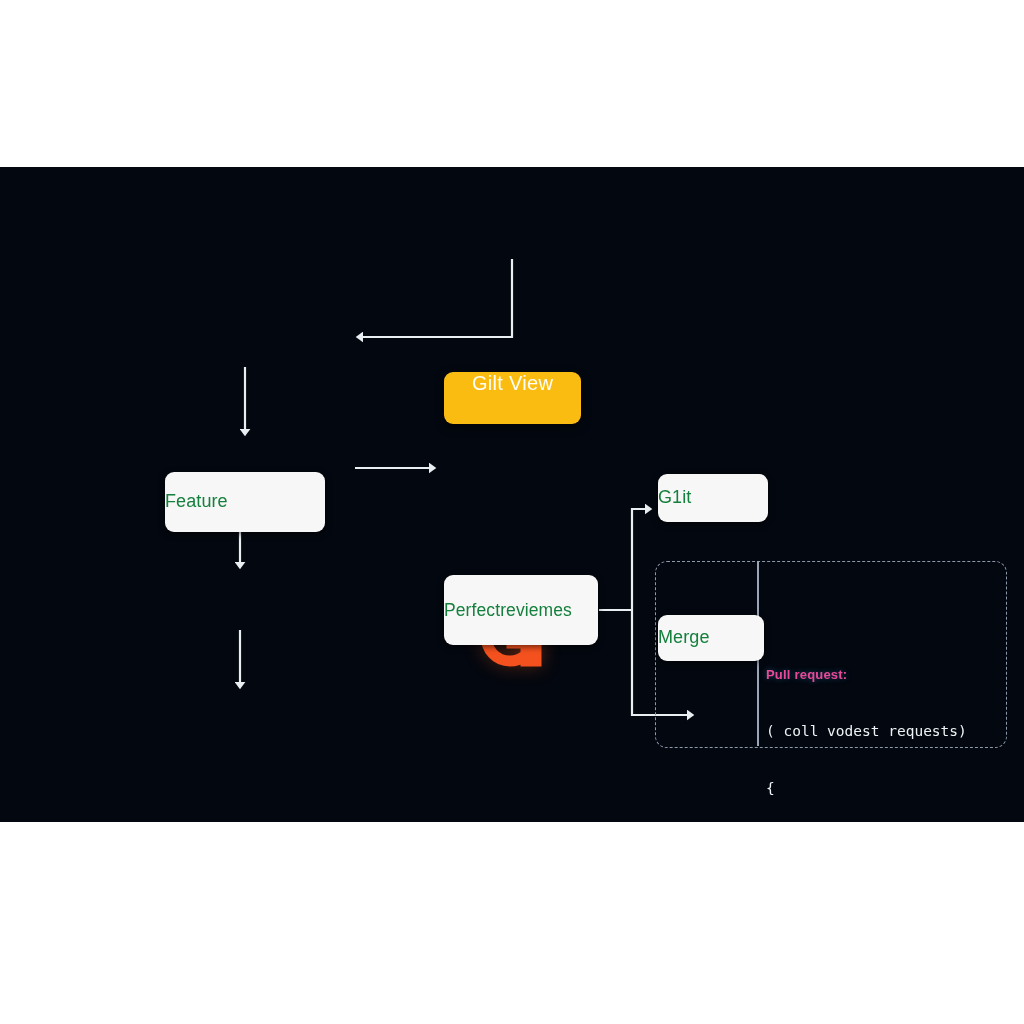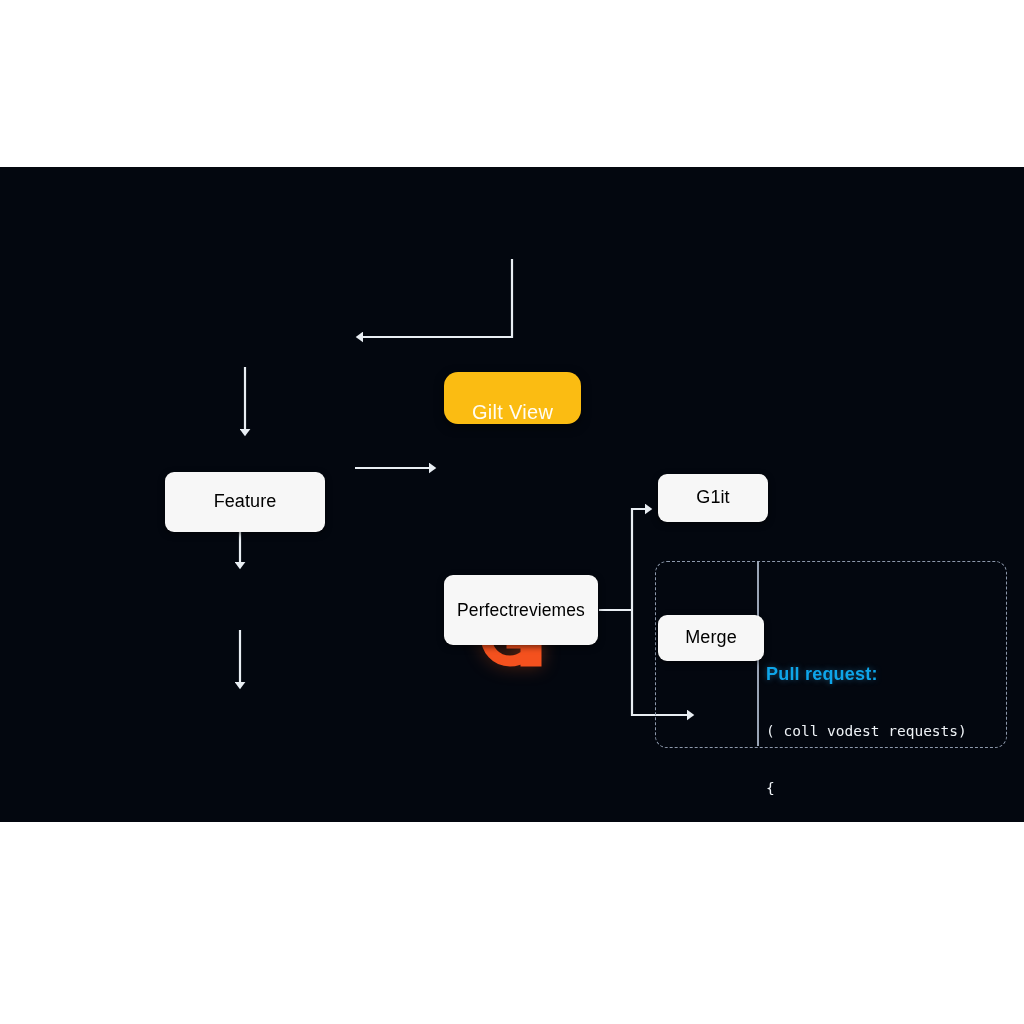--- a/index.html
+++ b/index.html
@@ -35,43 +35,43 @@
     left: 0;
     top: 0;
     width: 1024px;
     height: 655px;
   }
 
   
   .node {
     position: absolute;
     background: #f7f7f7;
-    color: #000000;
+    color: #15803d;
     border-radius: 9px;
     display: flex;
     align-items: center;
-    justify-content: center;
+    justify-content: flex-start;
     text-align: center;
     font-size: 18px;
     line-height: 1.28;
     letter-spacing: .1px;
     box-shadow: 0 2px 6px rgba(0,0,0,.55);
     z-index: 4;
   }
 
   .node.two-line { font-size: 17.5px; }
 
   
   .node-accent {
     position: absolute;
     background: #fbbc12;
     color: #fffdf4;
-    border-radius: 14px;
+    border-radius: 9px;
     display: flex;
-    align-items: flex-end;
+    align-items: flex-start;
     justify-content: center;
     font-size: 20px;
     letter-spacing: .3px;
     box-shadow: 0 3px 10px rgba(0,0,0,.6);
     z-index: 4;
   }
 
   
   .logo-wrap {
     position: absolute;
@@ -100,24 +100,24 @@
     position: absolute;
     z-index: 5;
     font-family: "DejaVu Sans Mono", monospace;
     font-size: 14.5px;
     line-height: 19px;
     color: #eef2f6;
     white-space: pre;
   }
 
   .code-head {
-    color: #0ea5e9;
+    color: #ec4899;
     font-family: "Liberation Sans", sans-serif;
     font-weight: bold;
-    font-size: 18px;
+    font-size: 13px;
     letter-spacing: .2px;
     text-shadow: 0 0 6px rgba(63,166,226,.45);
   }
 
   .code-line { display: block; }
 </style>
 </head>
 <body>
 
 <div id="root">

